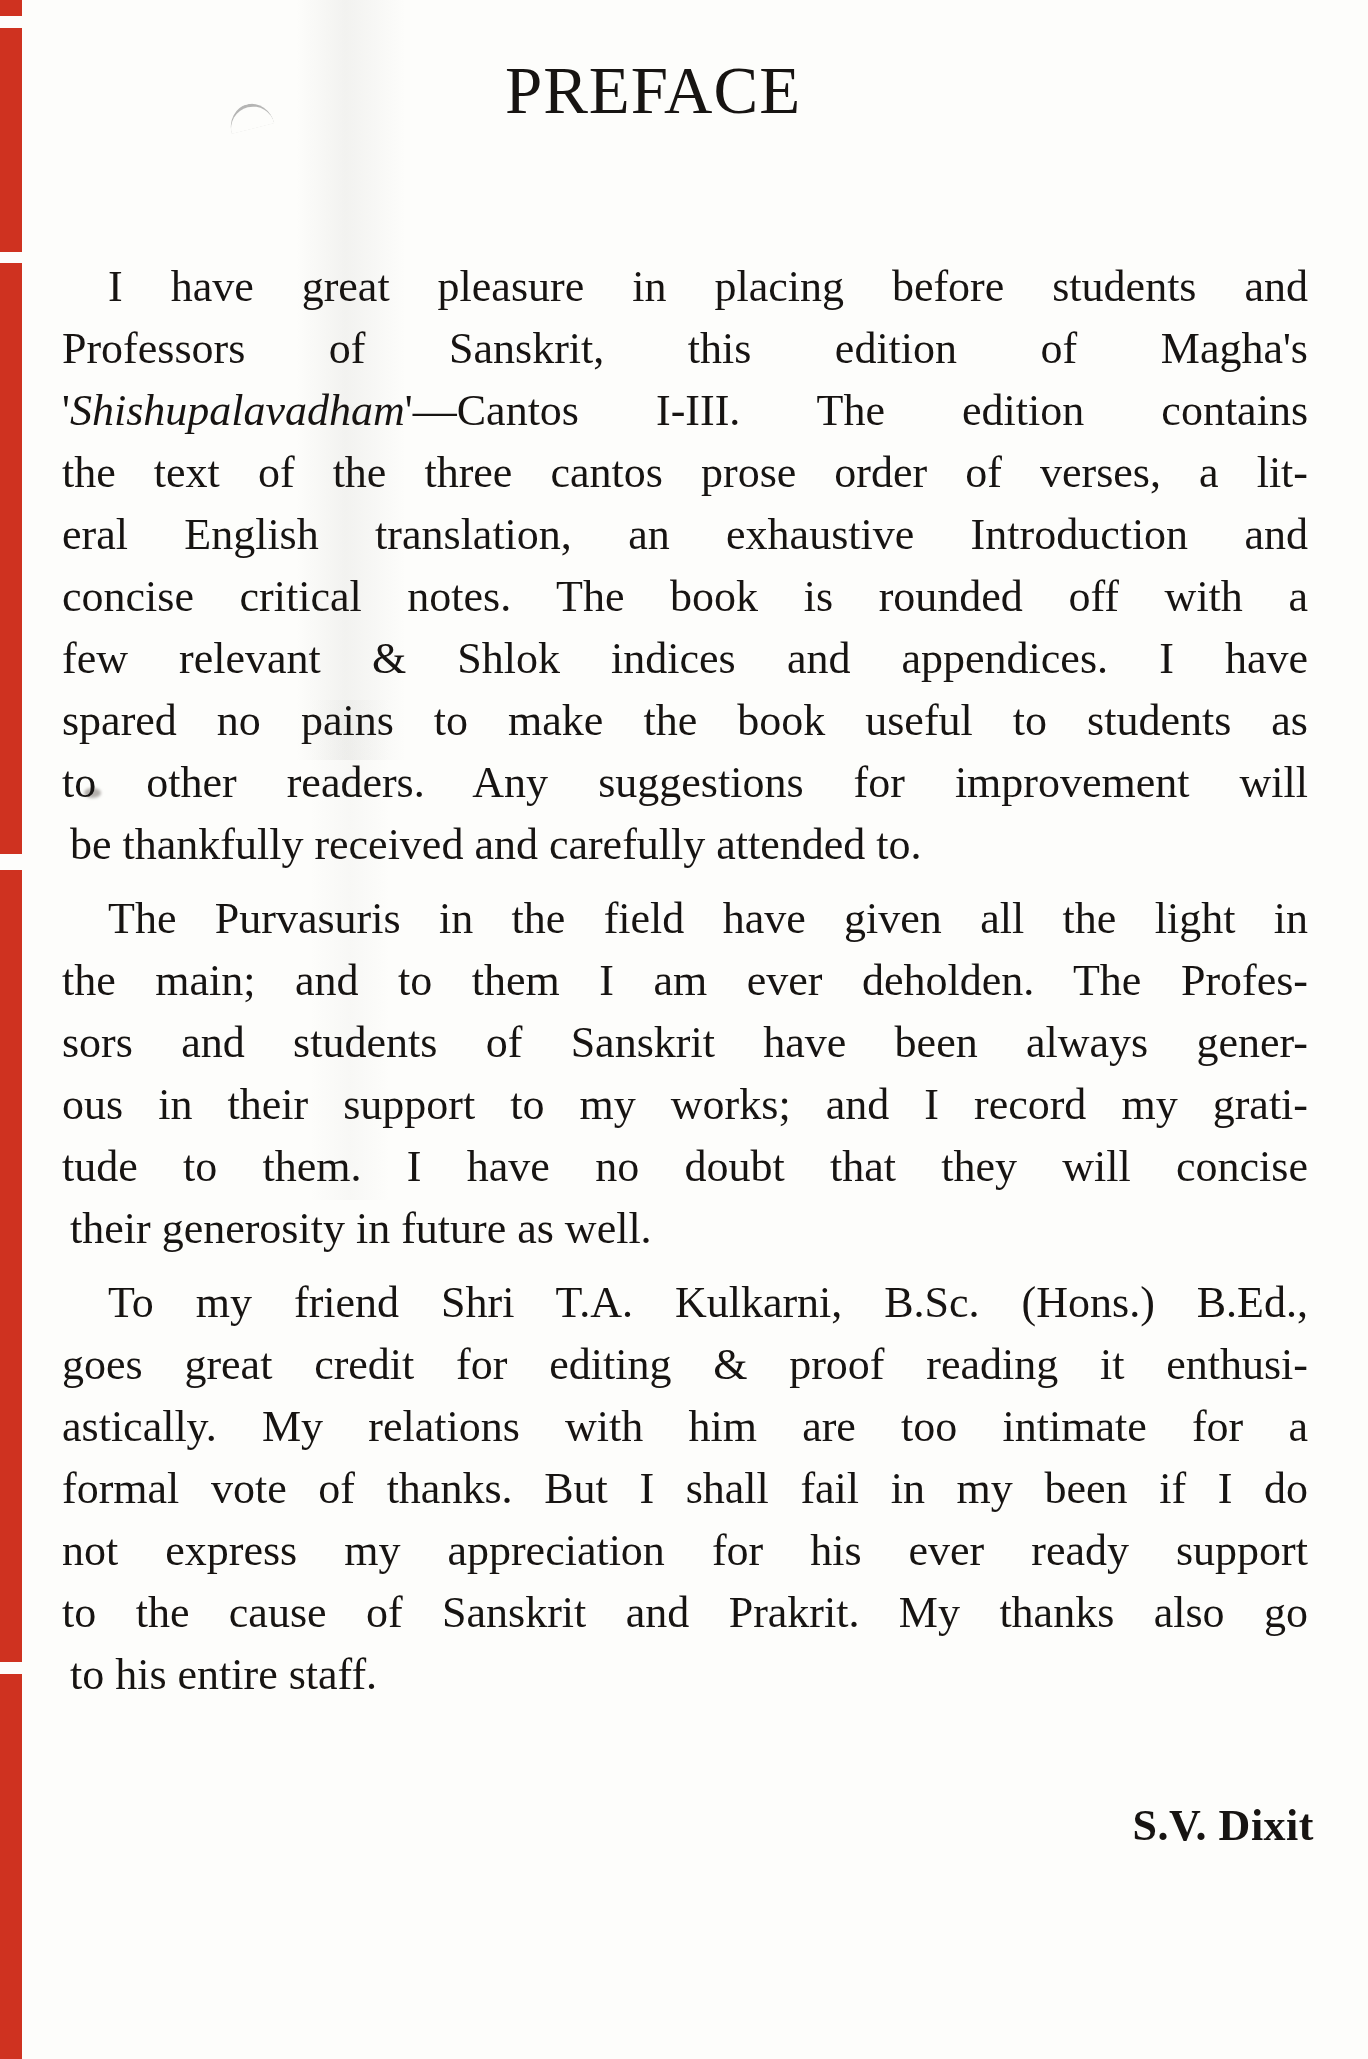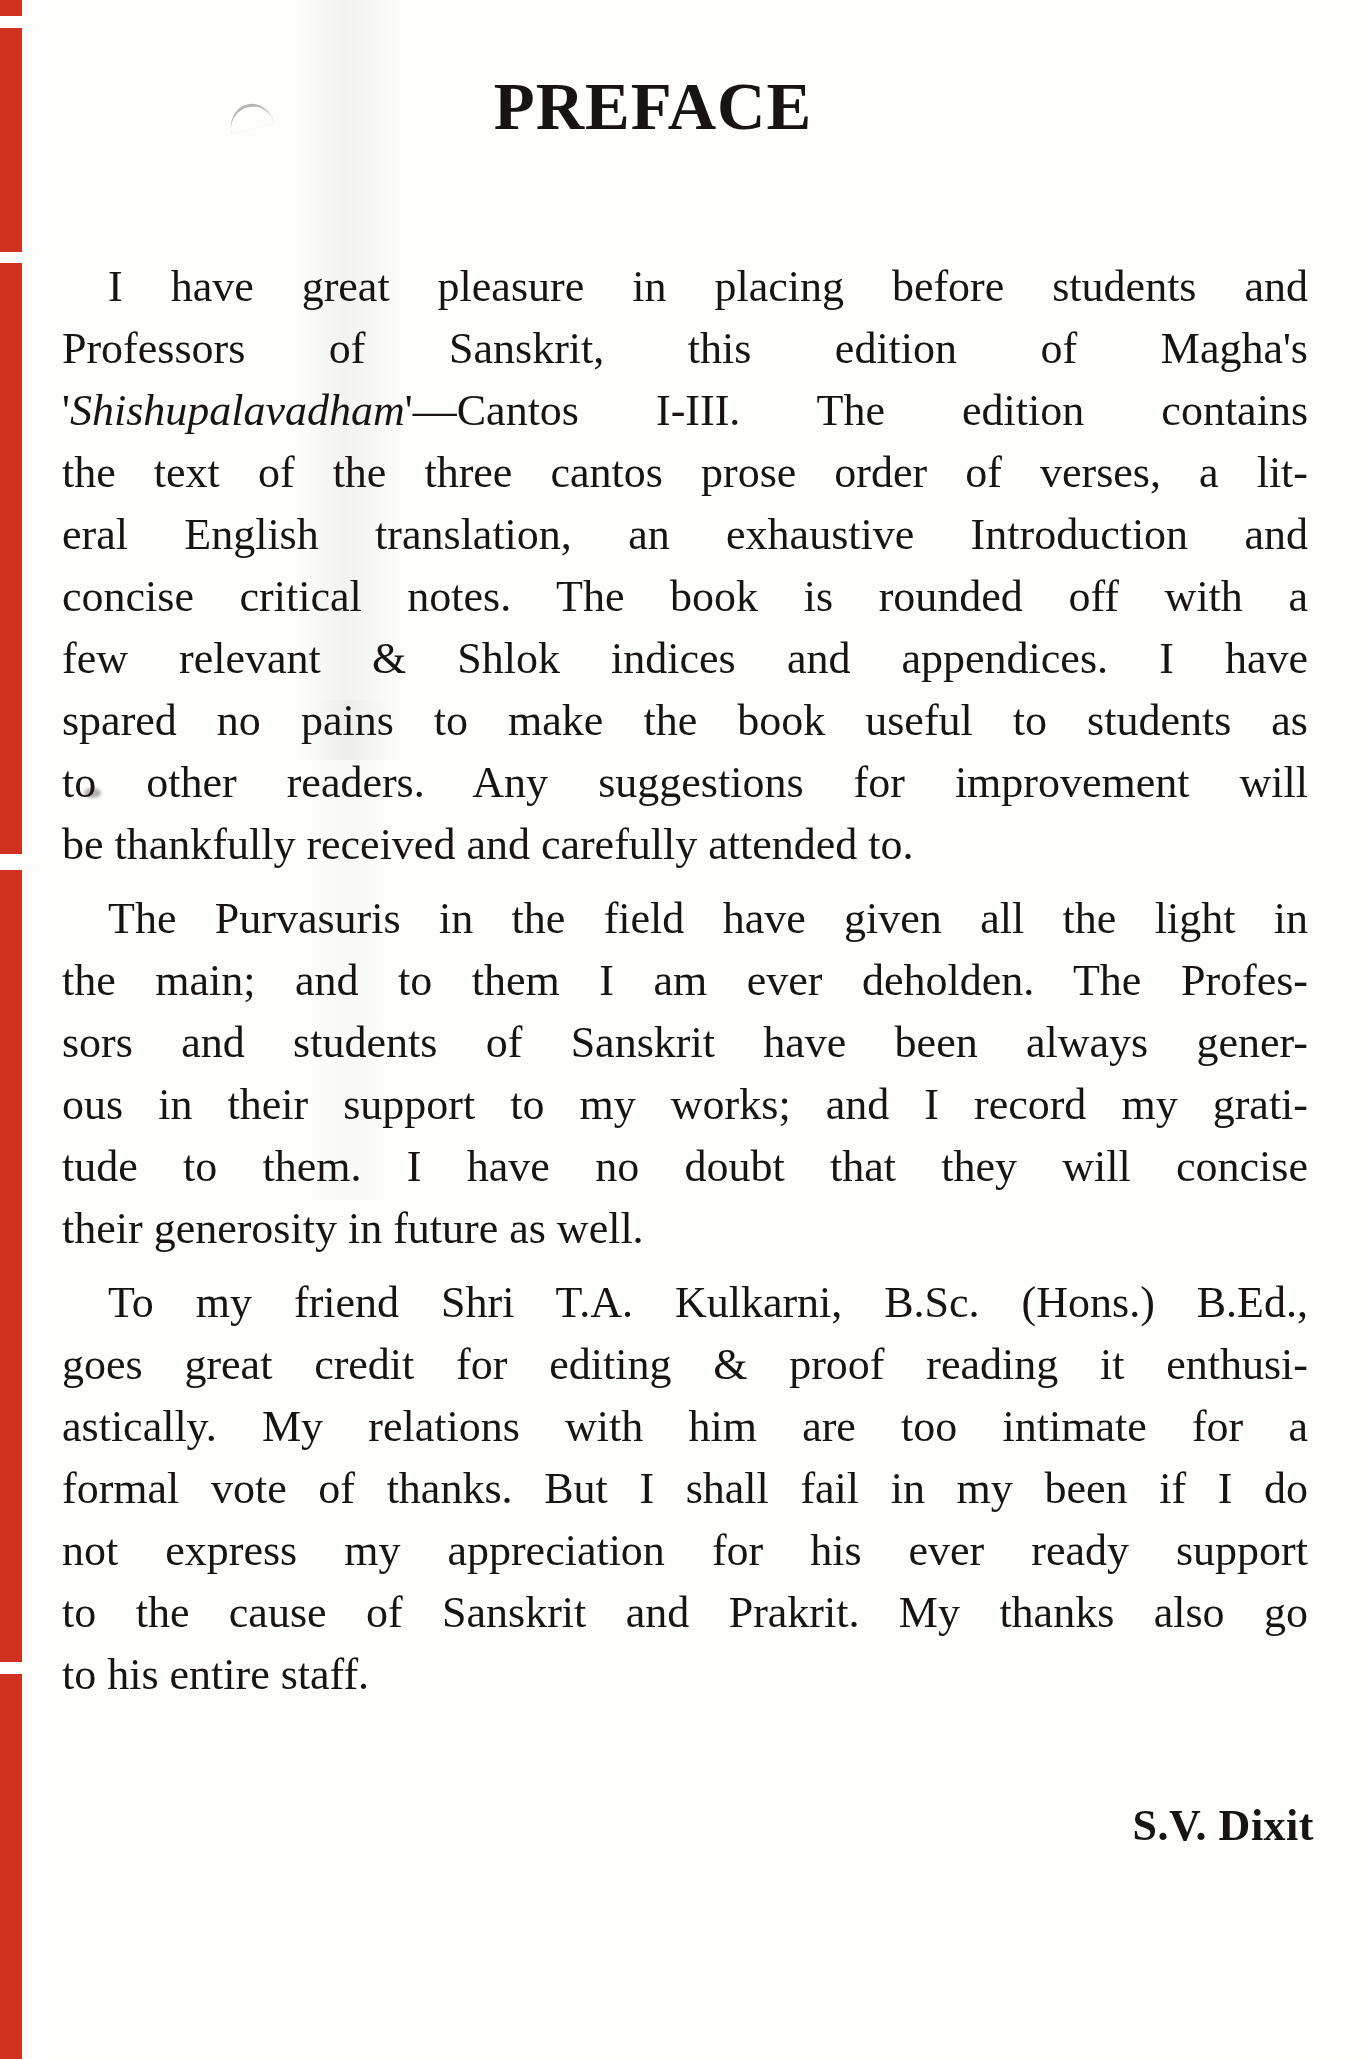--- a/index.html
+++ b/index.html
@@ -36,37 +36,37 @@
   
   .smudge {
     position:absolute; left:84px; top:788px; width:17px; height:10px;
     background:rgba(118,112,106,0.55);
     border-radius:50%;
     filter:blur(1.5px);
   }
   .title {
     position:absolute; top:54px; left:0; right:62px;
     text-align:center;
-    font-size:67px; line-height:1.1; font-weight:bold;
+    font-size:67px; line-height:1.1; font-weight:normal;
     letter-spacing:1px;
     color:var(--ink, #171412);
-    margin:16px;
+    margin:0;
   }
   .body-text {
     position:absolute; left:62px; right:60px; top:256px;
     color:var(--ink, #171412);
     font-size:44px; line-height:62px;
   }
   .paragraph + .paragraph { margin-top:12px; }
   .line {
     text-align:justify;
     text-align-last:justify;
     white-space:normal;
   }
-  .line.para-end { text-align-last:left; }
+  .line.para-end { text-align-last:left;margin-left:8px; }
   .line.first { padding-left:46px; }
   .line em { font-style:italic; }
   .signature {
     position:absolute; top:1800px; right:54px;
     font-size:44px; font-weight:bold;
     color:var(--ink, #171412);
     letter-spacing:0.5px;
   }
 </style>
 </head>

